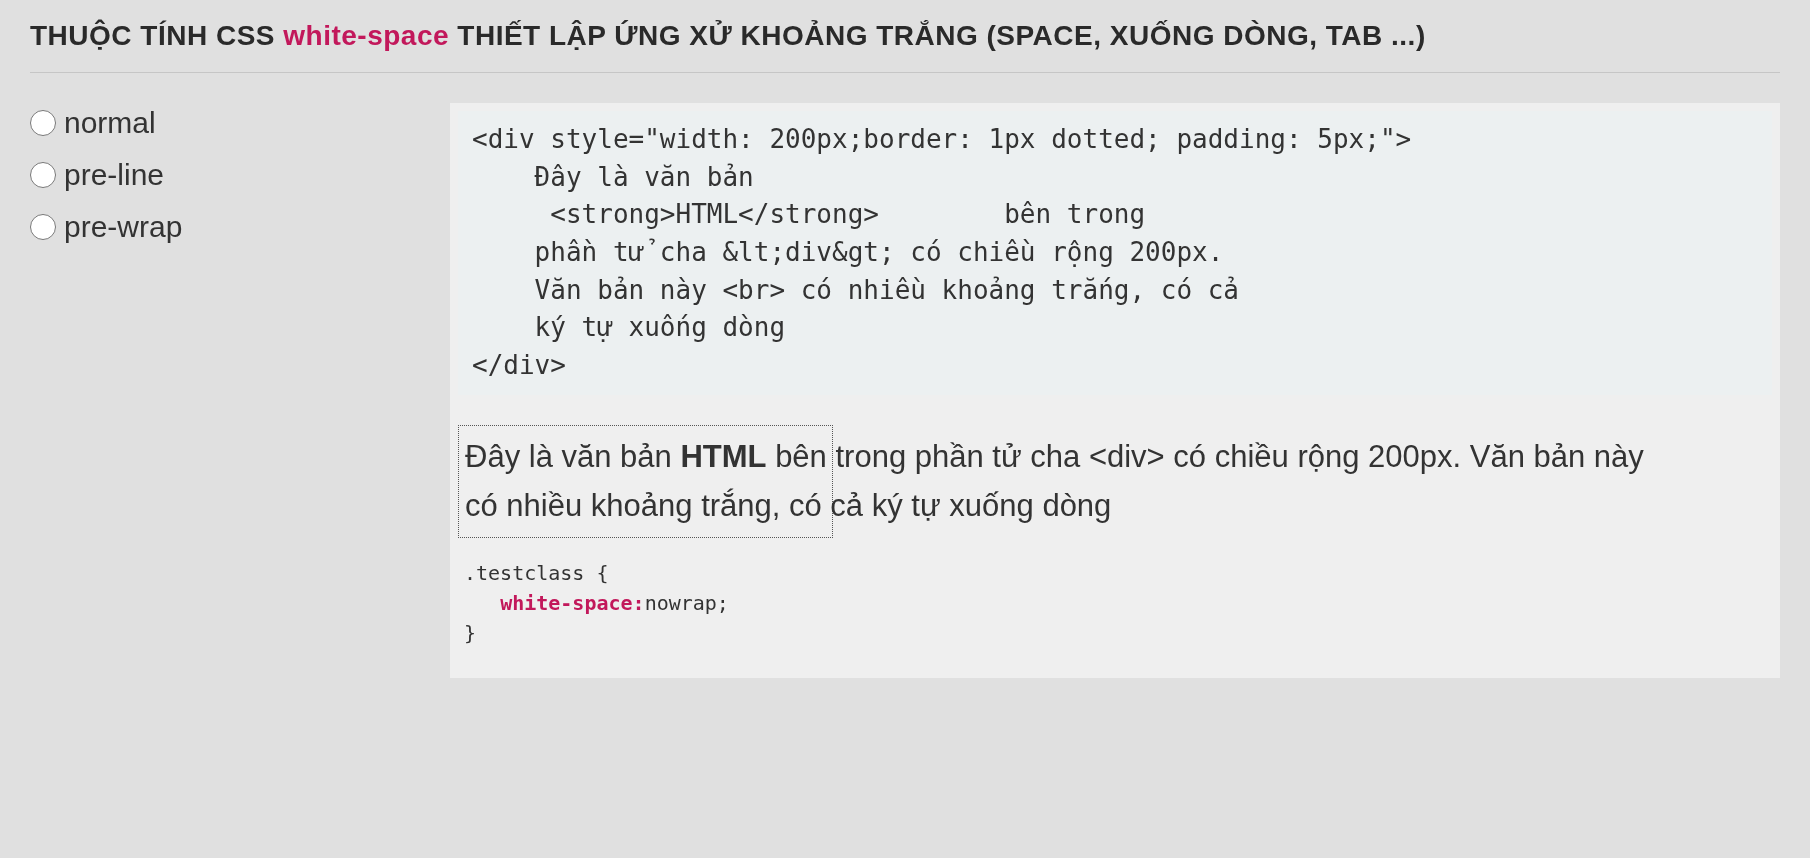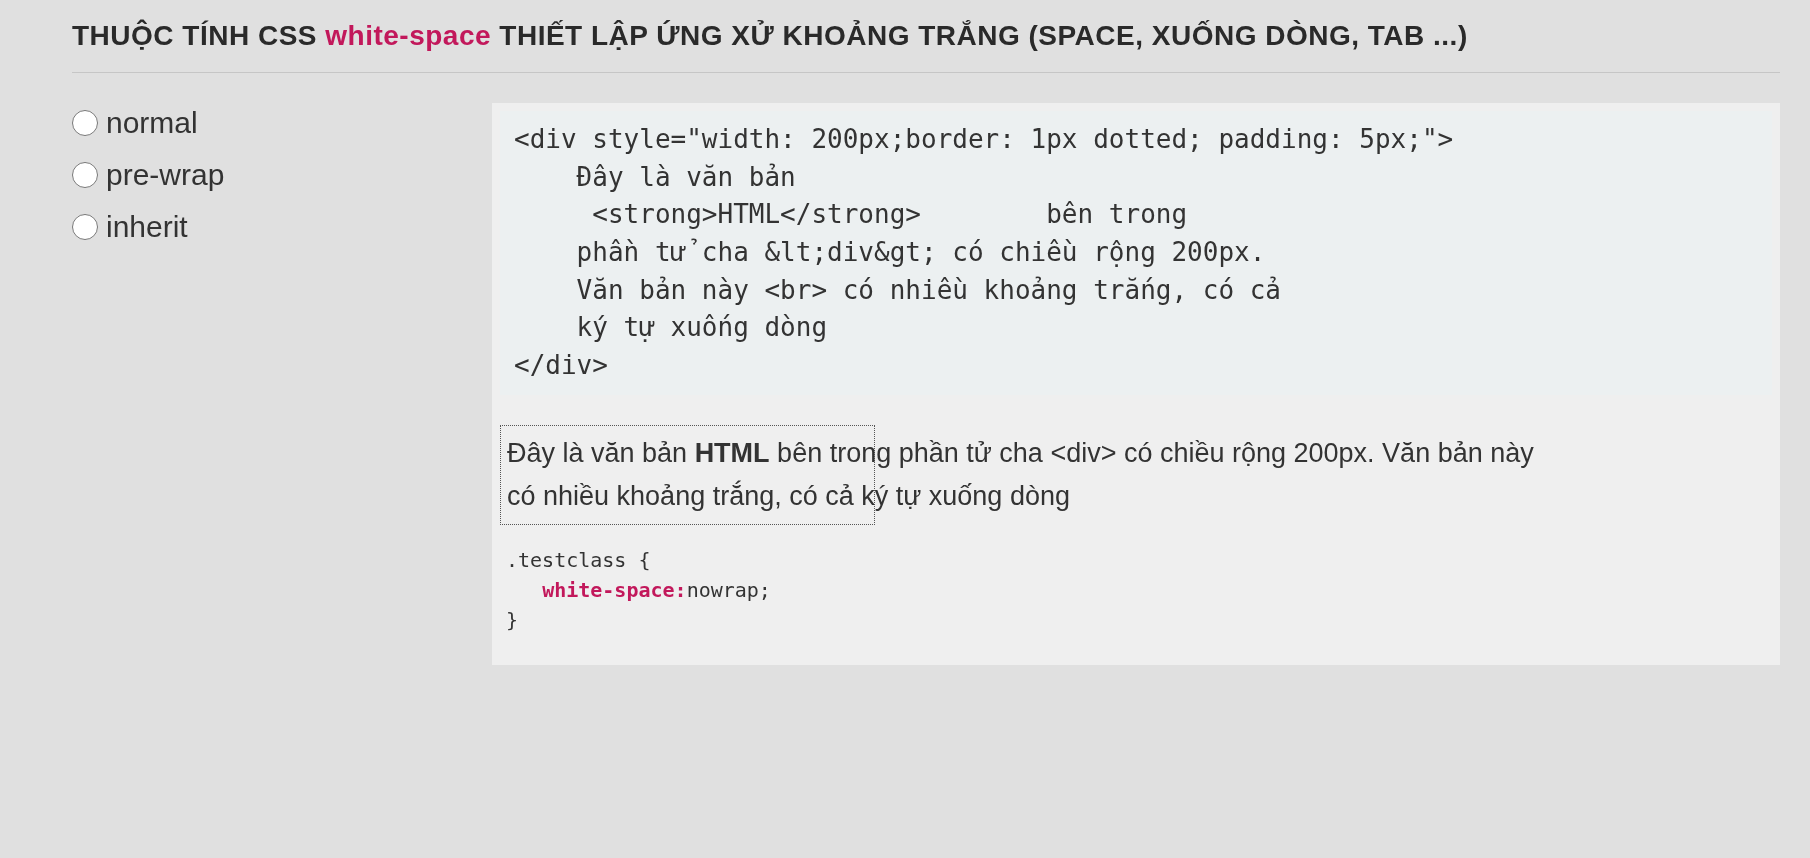--- a/index.html
+++ b/index.html
@@ -6,21 +6,20 @@
   body {
     margin: 0;
     padding: 0;
     background: #e0e0e0;
     font-family: -apple-system, BlinkMacSystemFont, "Segoe UI", Helvetica, Arial, sans-serif;
     color: #333;
     width: 1810px;
   }
   .wrapper {
     padding: 20px 30px 40px 30px;
-    margin-left: 42px;
   }
   .header {
     border-bottom: 1px solid #c6c6c6;
     padding-bottom: 20px;
     margin-bottom: 30px;
   }
   .header h1 {
     font-size: 28px;
     font-weight: 800;
     text-transform: uppercase;
@@ -73,21 +72,21 @@
     line-height: 1.45;
     color: #333;
     white-space: pre;
     overflow-x: auto;
     margin-bottom: 30px;
   }
   .preview-box {
     width: 375px;
     border: 1px dotted #555;
     padding: 6px;
-    font-size: 27px;
+    font-size: 31px;
     color: #333;
     line-height: 1.6;
     margin: 0 0 20px 0;
     
     overflow: visible;
   }
   .preview-box strong { font-weight: 800; }
   .css-out {
     font-family: "SFMono-Regular", Menlo, Consolas, monospace;
     font-size: 20px;
@@ -109,26 +108,26 @@
   </div>
 
   <div class="body">
     <div class="sidebar" id="options-sidebar">
 
     <div class="radio-row">
           <input type="radio" name="ws" id="ws-0" style="">
           <label for="ws-0">normal</label>
         </div>
         <div class="radio-row">
+          <input type="radio" name="ws" id="ws-3" style="">
+          <label for="ws-3">pre-line</label>
+        </div>
+        <div class="radio-row">
           <input type="radio" name="ws" id="ws-4" style="">
           <label for="ws-4">pre-wrap</label>
-        </div>
-        <div class="radio-row">
-          <input type="radio" name="ws" id="ws-5" style="">
-          <label for="ws-5">inherit</label>
         </div>
       </div>
 
     <div class="content">
       <div class="code-block">&lt;div style="width: 200px;border: 1px dotted; padding: 5px;"&gt;
     Đây là văn bản
      &lt;strong&gt;HTML&lt;/strong&gt;        bên trong
     phần tử cha &amp;lt;div&amp;gt; có chiều rộng 200px.
     Văn bản này &lt;br&gt; có nhiều khoảng trắng, có cả
     ký tự xuống dòng

